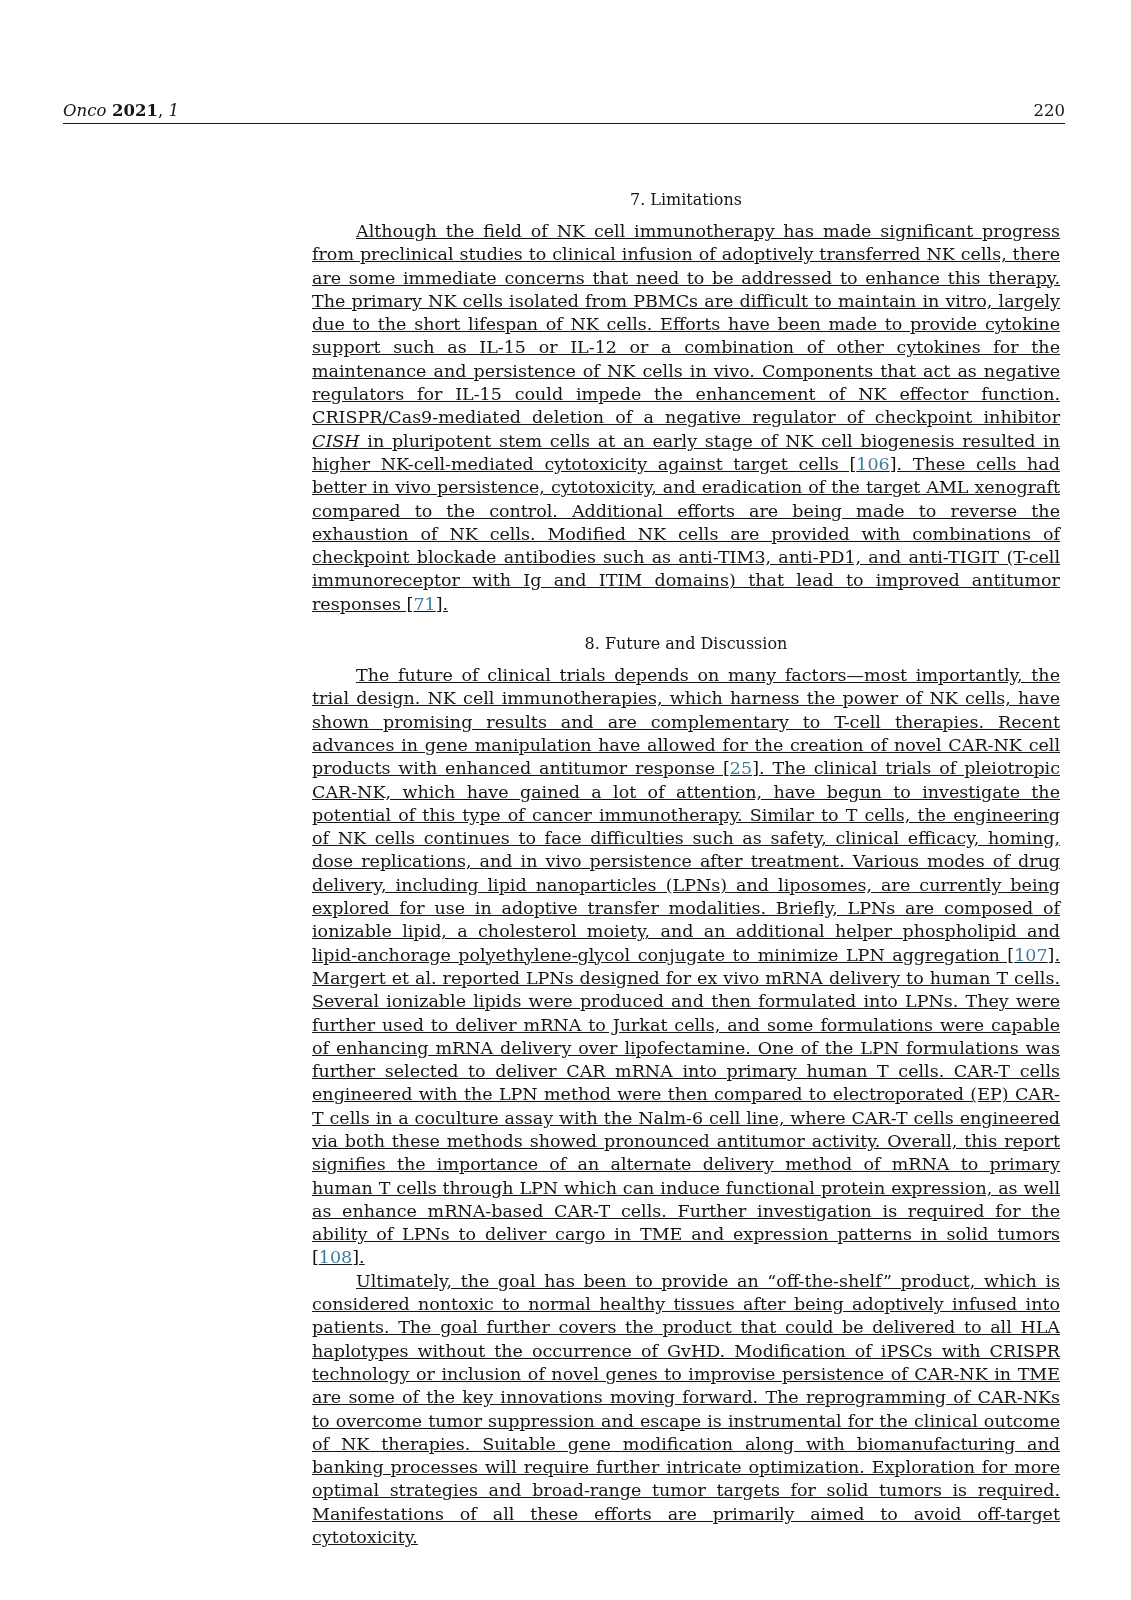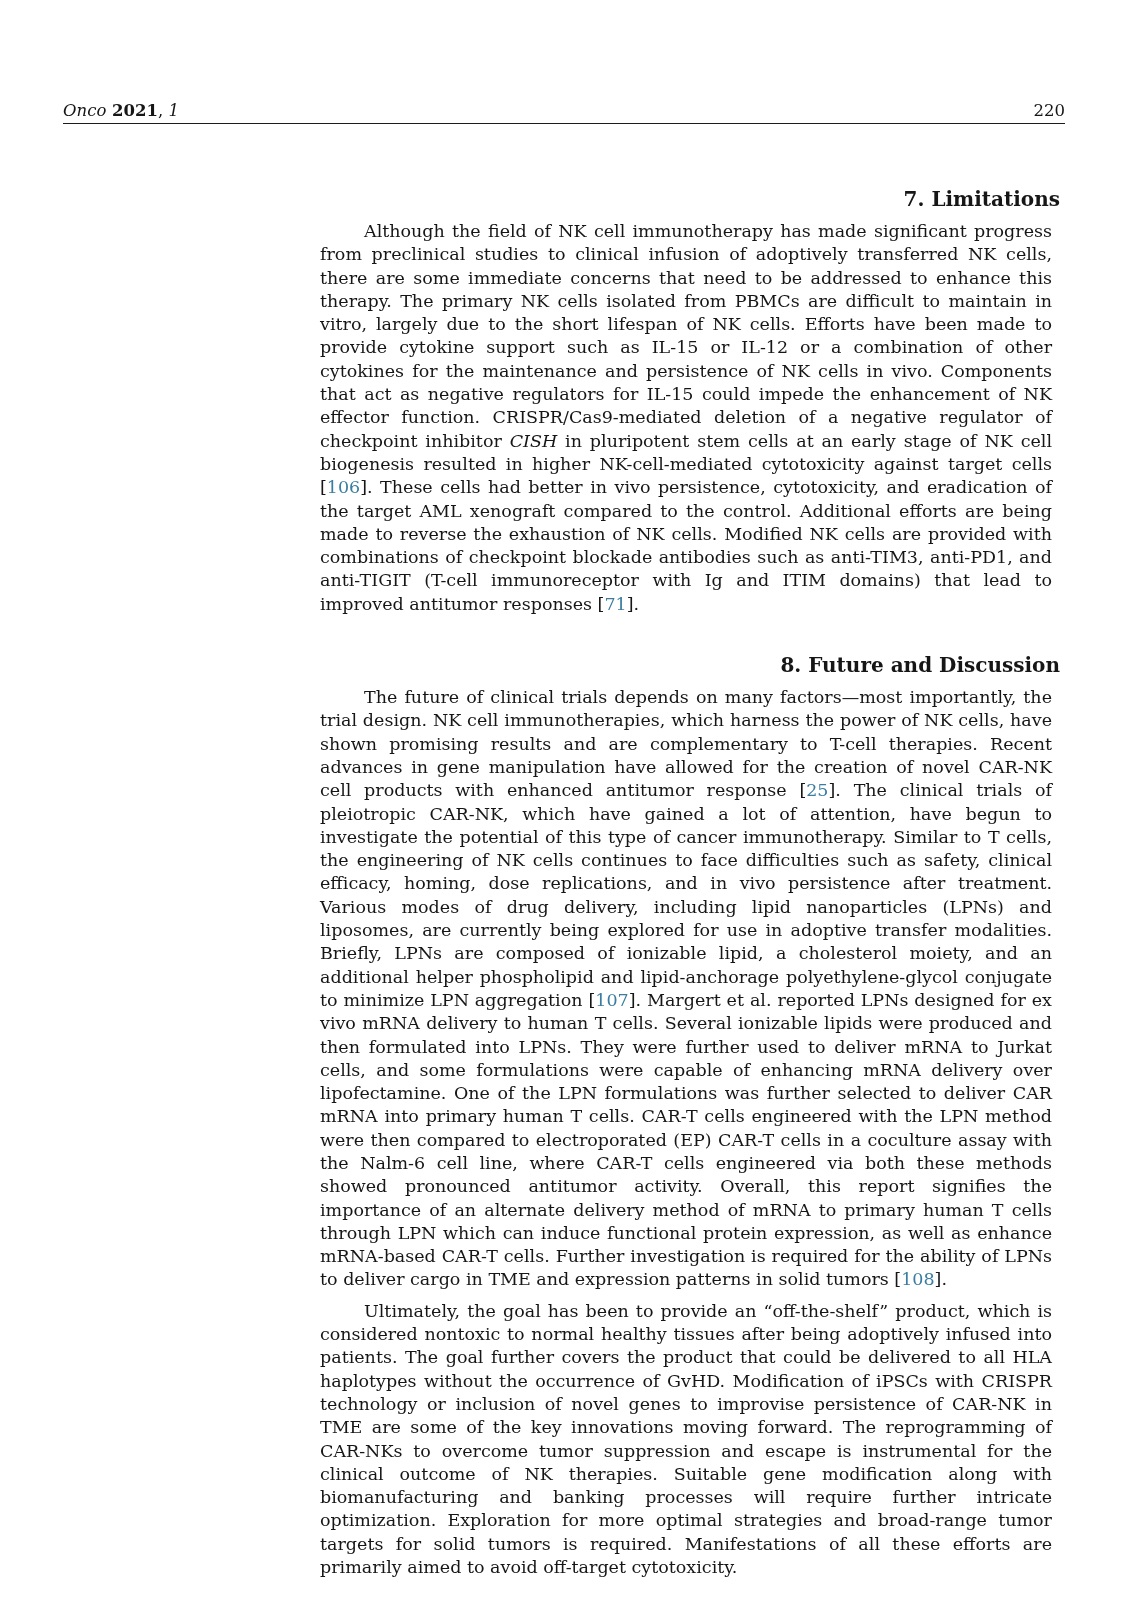--- a/index.html
+++ b/index.html
@@ -38,32 +38,33 @@
   .content {
     position: absolute;
     left: 312px;
     top: 188px;
     width: 748px;
     font-size: 17.5px;
     line-height: 23.3px;
     text-align: justify;
   }
   .section-heading {
-    font-weight: bold;
-    font-size: 20px;
+    font-weight: normal;
+    font-size: 16px;
     line-height: 23px;
     margin: 0 0 9px 0;
-    text-align: right;
+    text-align: center;
   }
   .section + .section .section-heading {
-    margin-top: 38px;
+    margin-top: 16px;
   }
   .para {
-    margin: 8px;
+    margin: 0;
     text-indent: 44px;
+    text-decoration: underline;
   }
   .run-italic { font-style: italic; }
   .run-bold   { font-weight: bold; }
   .cite {
     text-decoration: none;
     cursor: pointer;
   }
 </style>
 </head>
 <body>

